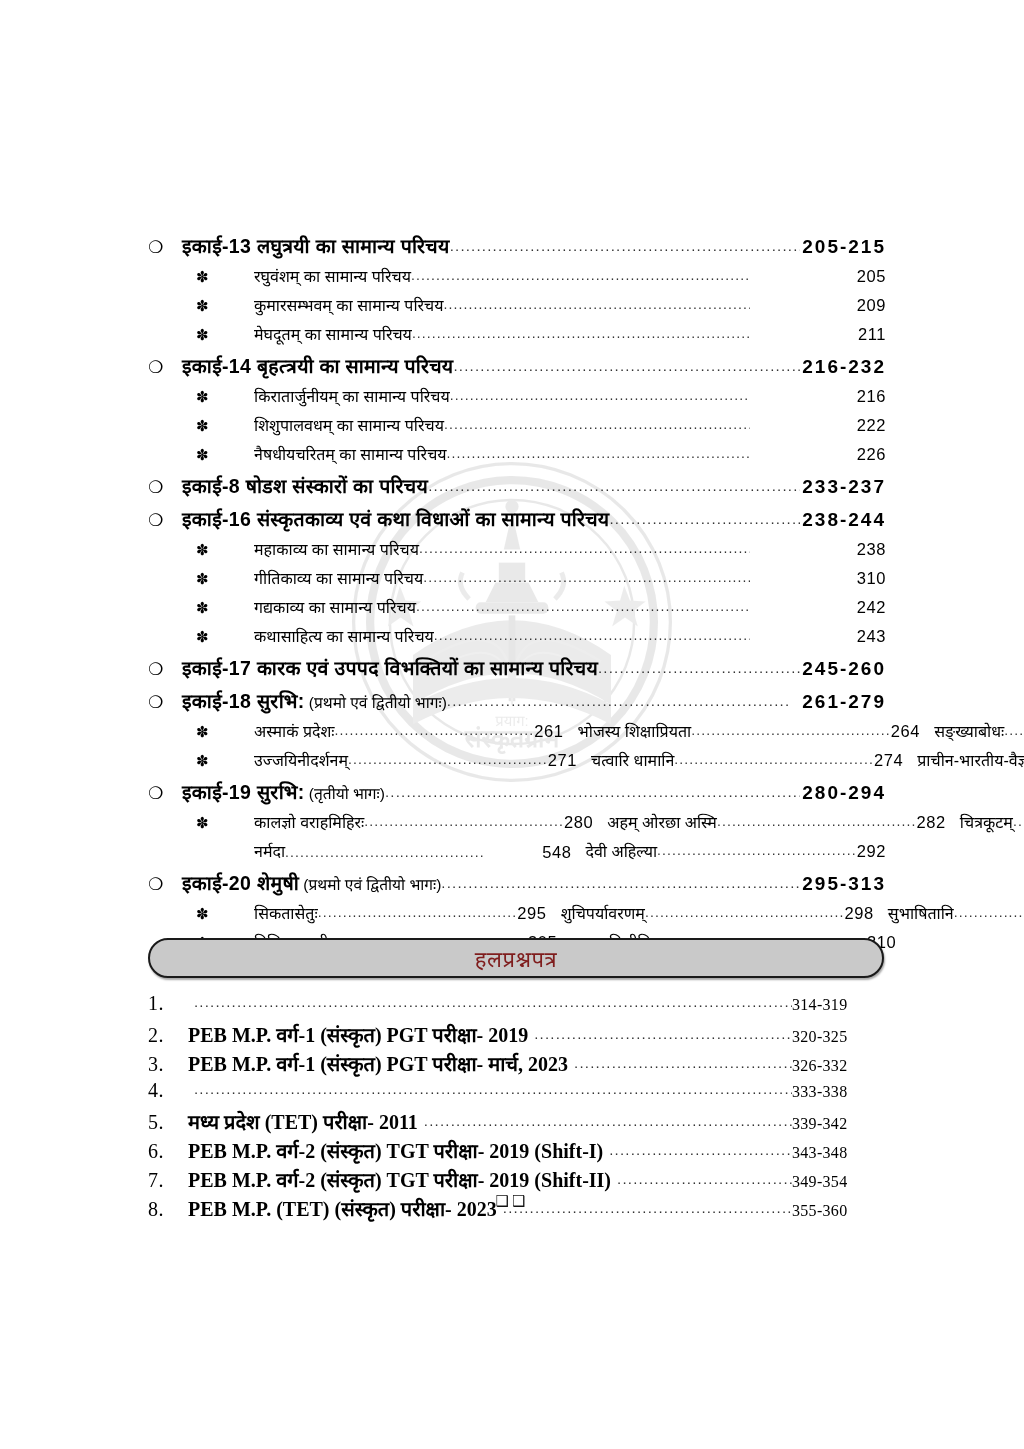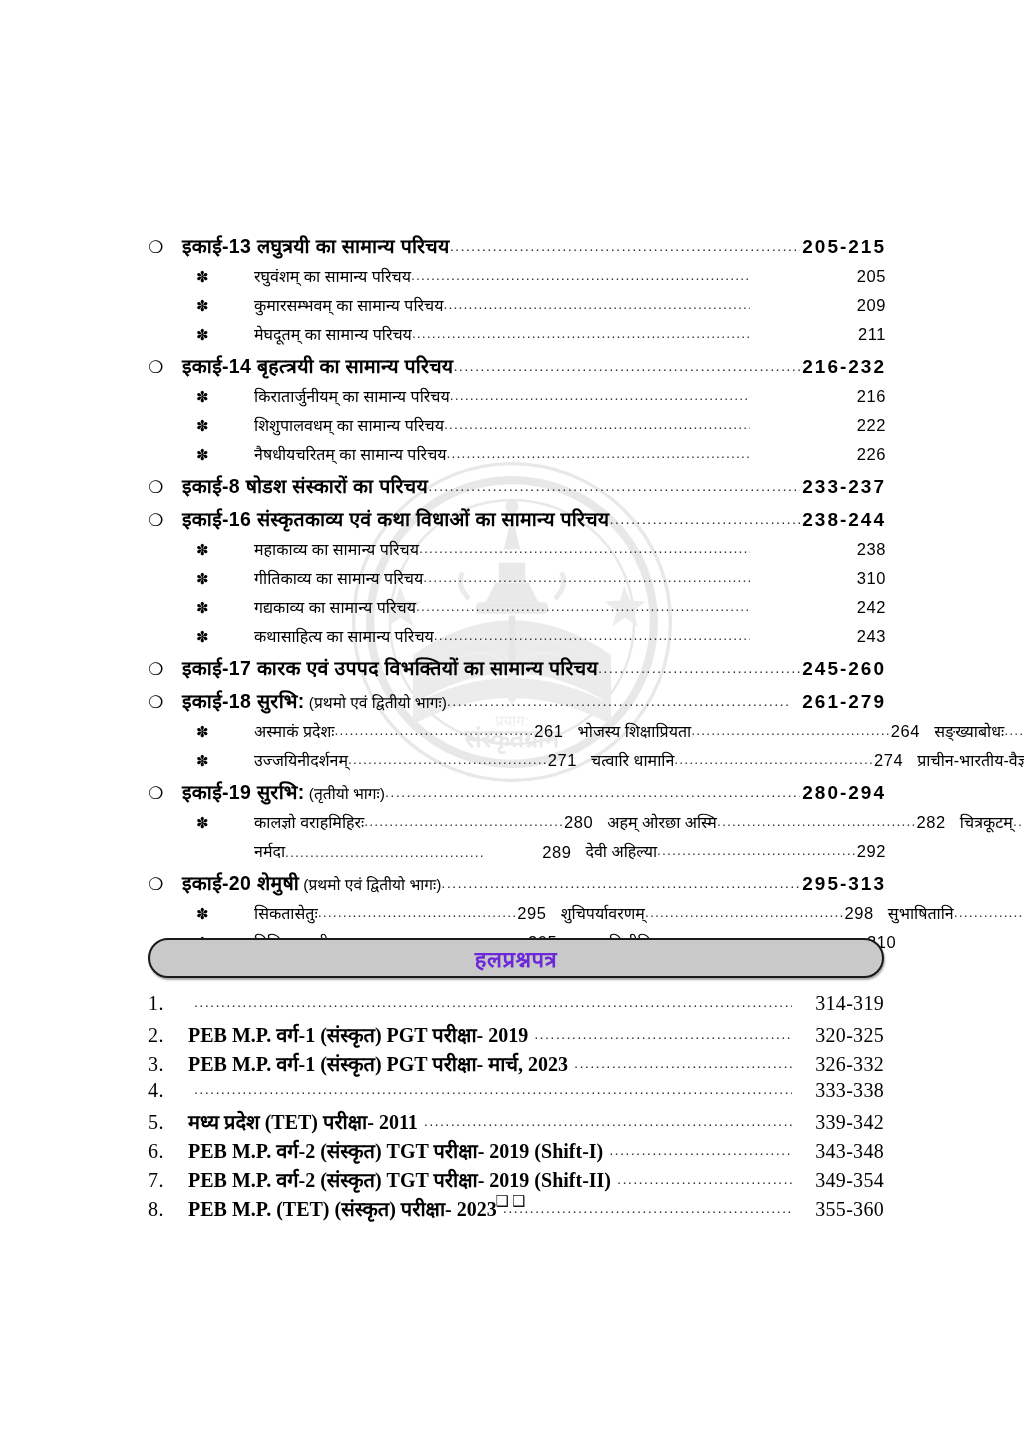--- a/index.html
+++ b/index.html
@@ -173,23 +173,23 @@
     border: 2px solid #1a1a1a;
     border-radius: 20px;
     display: flex;
     align-items: center;
     justify-content: center;
     z-index: 3;
     box-shadow: 1px 2px 2px rgba(0,0,0,0.35);
   }
   .banner-text {
     font-size: 22px;
-    font-weight: bold;
+    font-weight: normal;
     letter-spacing: 0.5px;
-    color: #6d28d9;
+    color: #7f1d1d;
   }
 
   
   .papers {
     position: absolute;
     left: 148px;
     top: 992px;
     width: 736px;
     z-index: 2;
     font-family: "Liberation Serif", "DejaVu Serif", serif;
@@ -217,24 +217,23 @@
     font-size: 15px;
     line-height: 1;
     position: relative;
     top: -3px;
     letter-spacing: 1.2px;
     color: #333;
     font-family: "Liberation Sans", sans-serif;
     padding: 0 6px;
   }
   .paper-pages {
-    font-size: 20px;
+    font-size: 16px;
     letter-spacing: 0.3px;
     white-space: nowrap;
-    text-align: right;
     width: 92px;
     flex: 0 0 92px;
   }
 
   
   .footer-mark {
     position: absolute;
     top: 1192px;
     left: 0;
     width: 1024px;
@@ -433,21 +432,21 @@
             <span class="m-dots" style="flex: 1 1 auto; min-width: 8px;">........................................</span>
           </div>
         </div>
       </div>
       <div class="multi-row">
         <span class="sub-bullet"></span>
         <div class="multi-cells">
           <div class="mcell" style="flex: 1 1 0px; padding-right: 14px; align-items: flex-end;">
             <span class="m-label">नर्मदा</span>
             <span class="m-dots" style="flex: 1 1 auto; min-width: 8px;">........................................</span>
-            <span class="m-num">289</span>
+            <span class="m-num">548</span>
           </div>
           <div class="mcell" style="flex: 0 1 auto; margin-right: auto;">
             <span class="m-label">देवी अहिल्या</span>
             <span class="m-dots" style="flex: 1 1 auto; min-width: 8px;">........................................</span>
             <span class="m-num">292</span>
           </div>
         </div>
       </div>
       <div class="unit-row">
         <span class="unit-bullet">❍</span>

